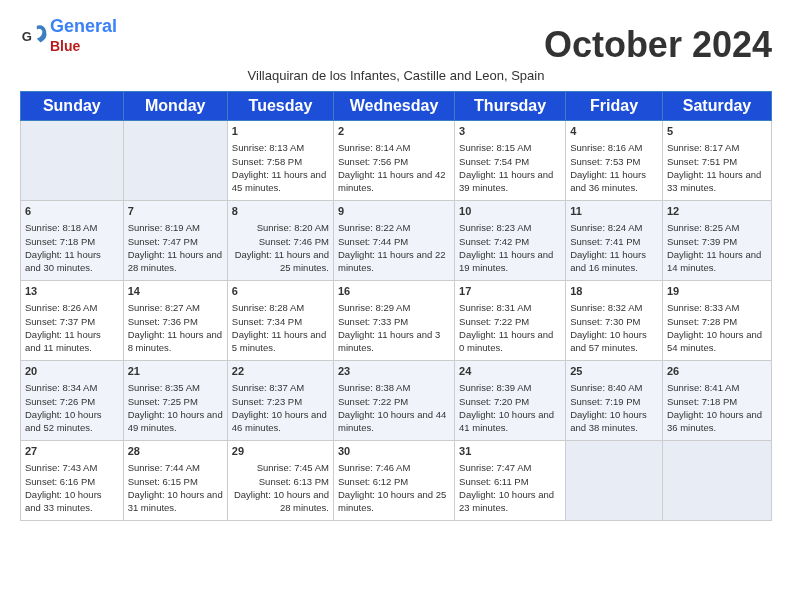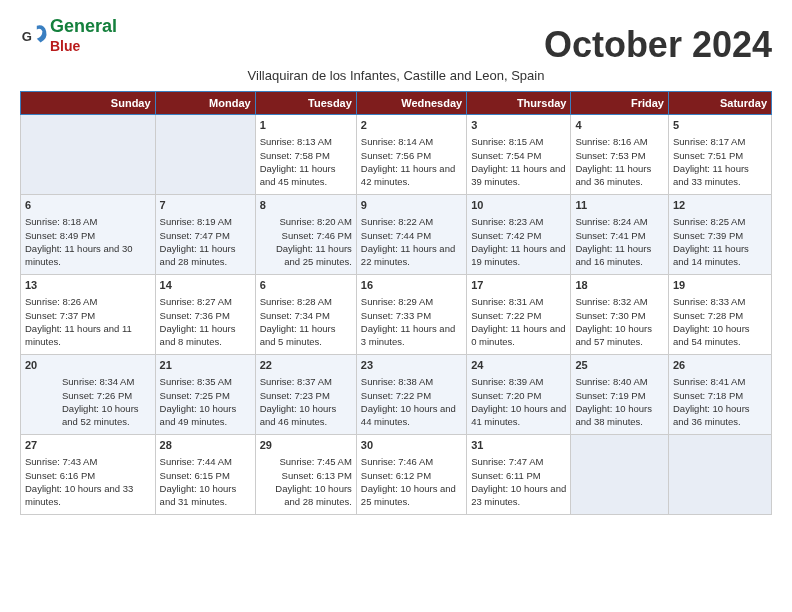--- a/index.html
+++ b/index.html
@@ -16,21 +16,21 @@
       justify-content: space-between;
       margin-bottom: 2px;
     }
     .logo {
       display: flex;
       align-items: center;
     }
     .logo-text-general {
       font-size: 18px;
       font-weight: bold;
-      color: #15803d;
+      color: #3b82f6;
     }
     .logo-text-blue {
       font-size: 14px;
       font-weight: bold;
       color: #b91c1c;
     }
     .logo-icon {
       width: 28px;
       height: 28px;
       margin-right: 2px;
@@ -48,25 +48,25 @@
       color: #333;
       margin-bottom: 8px;
       font-weight: normal;
     }
     table {
       width: 100%;
       border-collapse: collapse;
       font-size: 10px;
     }
     thead tr th {
-      background-color: #7f1d1d;
+      background-color: #1d4ed8;
       color: #fff;
       padding: 5px 4px;
-      text-align: right;
-      font-size: 11px;
+      text-align: center;
+      font-size: 16px;
       font-weight: bold;
       border: 1px solid #3a7fc1;
     }
     tbody tr td {
       border: 1px solid #ccc;
       vertical-align: top;
       padding: 3px 4px;
       min-height: 70px;
       height: 80px;
       color: #333;
@@ -155,21 +155,21 @@
           <span class="day-num">5</span>
           <div class="day-info" style="white-space: pre-line;">Sunrise: 8:17 AM
 Sunset: 7:51 PM
 Daylight: 11 hours and 33 minutes.</div>
         </td>
       </tr>
       <tr>
         <td>
           <span class="day-num">6</span>
           <div class="day-info" style="white-space: pre-line;">Sunrise: 8:18 AM
-Sunset: 8:49 PM
+Sunset: 7:18 PM
 Daylight: 11 hours and 30 minutes.</div>
         </td>
         <td>
           <span class="day-num">7</span>
           <div class="day-info" style="white-space: pre-line;">Sunrise: 8:19 AM
 Sunset: 7:47 PM
 Daylight: 11 hours and 28 minutes.</div>
         </td>
         <td>
           <span class="day-num">8</span>
@@ -242,21 +242,21 @@
         <td>
           <span class="day-num">19</span>
           <div class="day-info" style="white-space: pre-line;">Sunrise: 8:33 AM
 Sunset: 7:28 PM
 Daylight: 10 hours and 54 minutes.</div>
         </td>
       </tr>
       <tr>
         <td>
           <span class="day-num">20</span>
-          <div class="day-info" style="white-space: pre-line; margin-left: 37px;">Sunrise: 8:34 AM
+          <div class="day-info" style="white-space: pre-line;">Sunrise: 8:34 AM
 Sunset: 7:26 PM
 Daylight: 10 hours and 52 minutes.</div>
         </td>
         <td>
           <span class="day-num">21</span>
           <div class="day-info" style="white-space: pre-line;">Sunrise: 8:35 AM
 Sunset: 7:25 PM
 Daylight: 10 hours and 49 minutes.</div>
         </td>
         <td>

